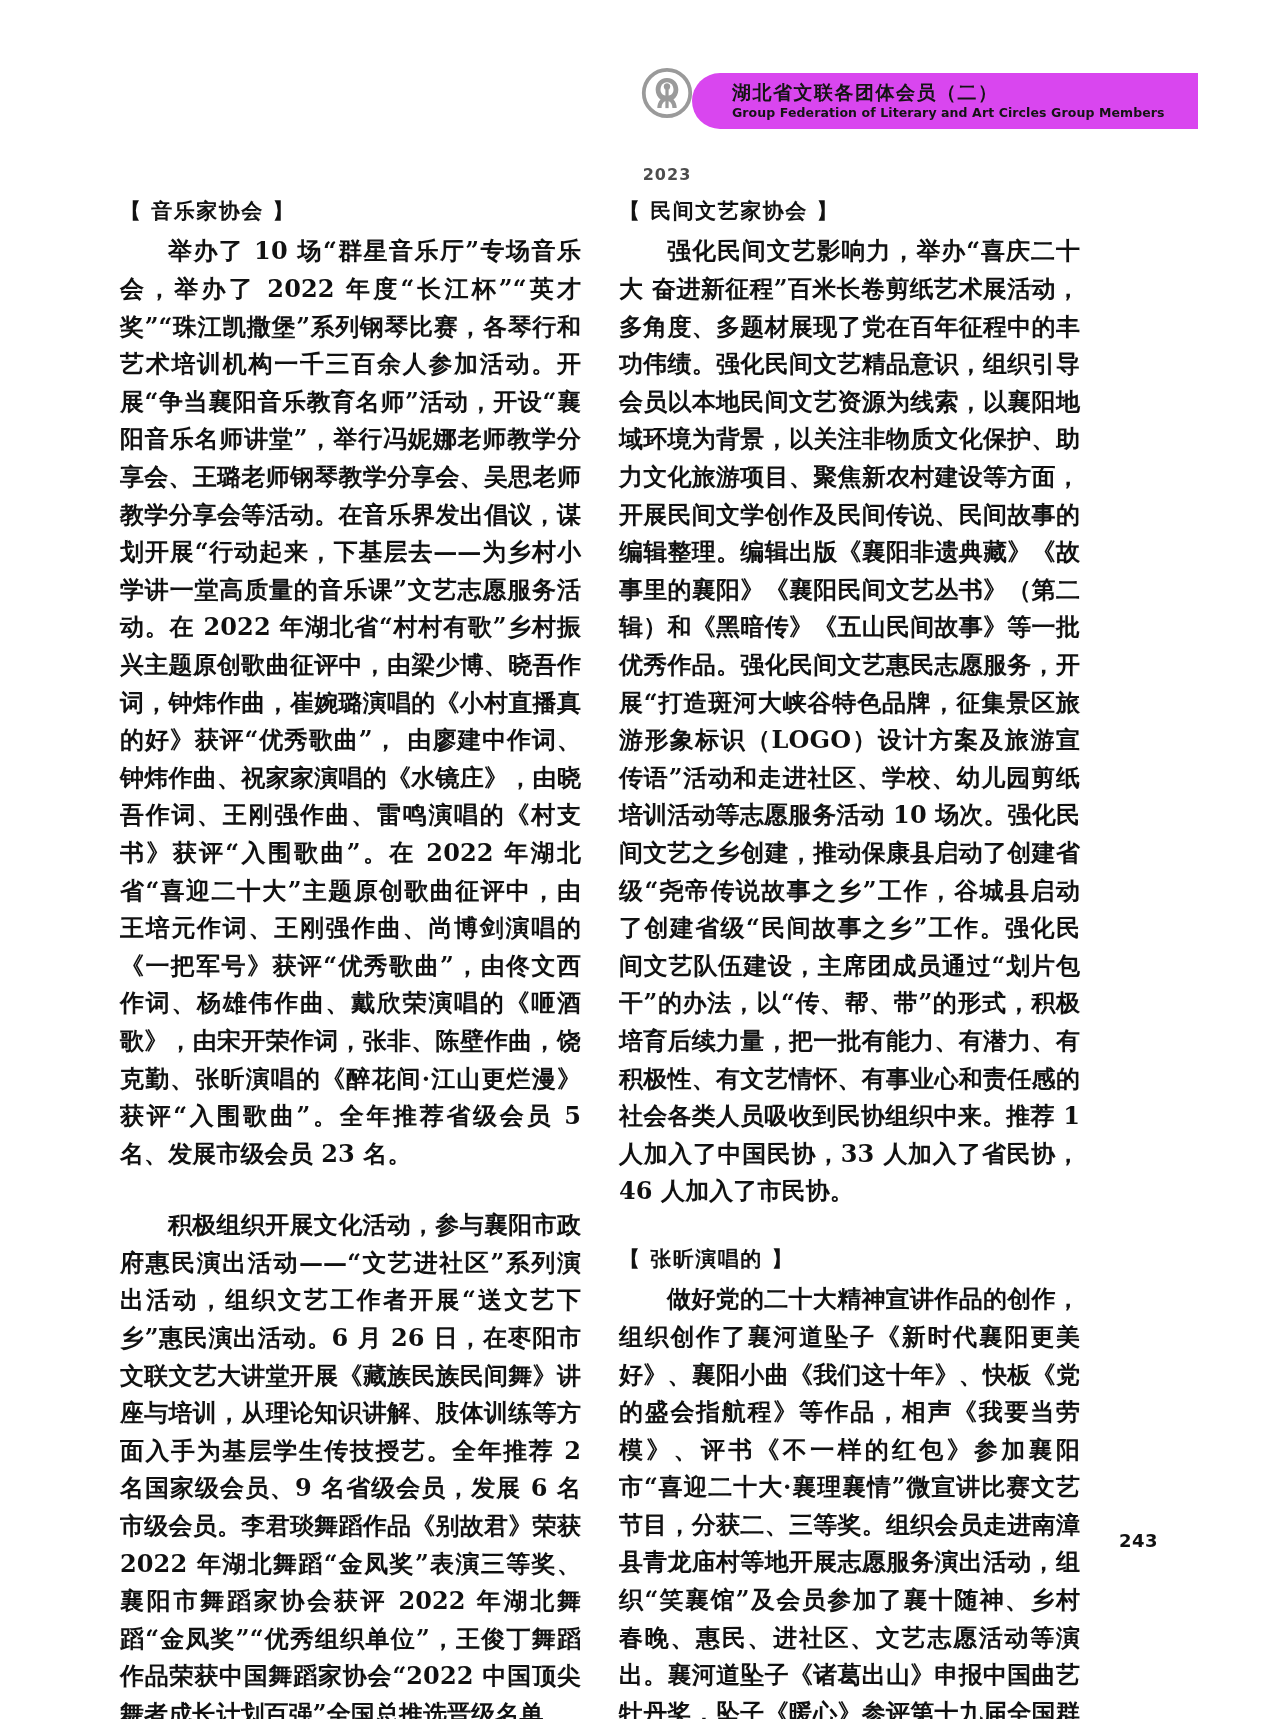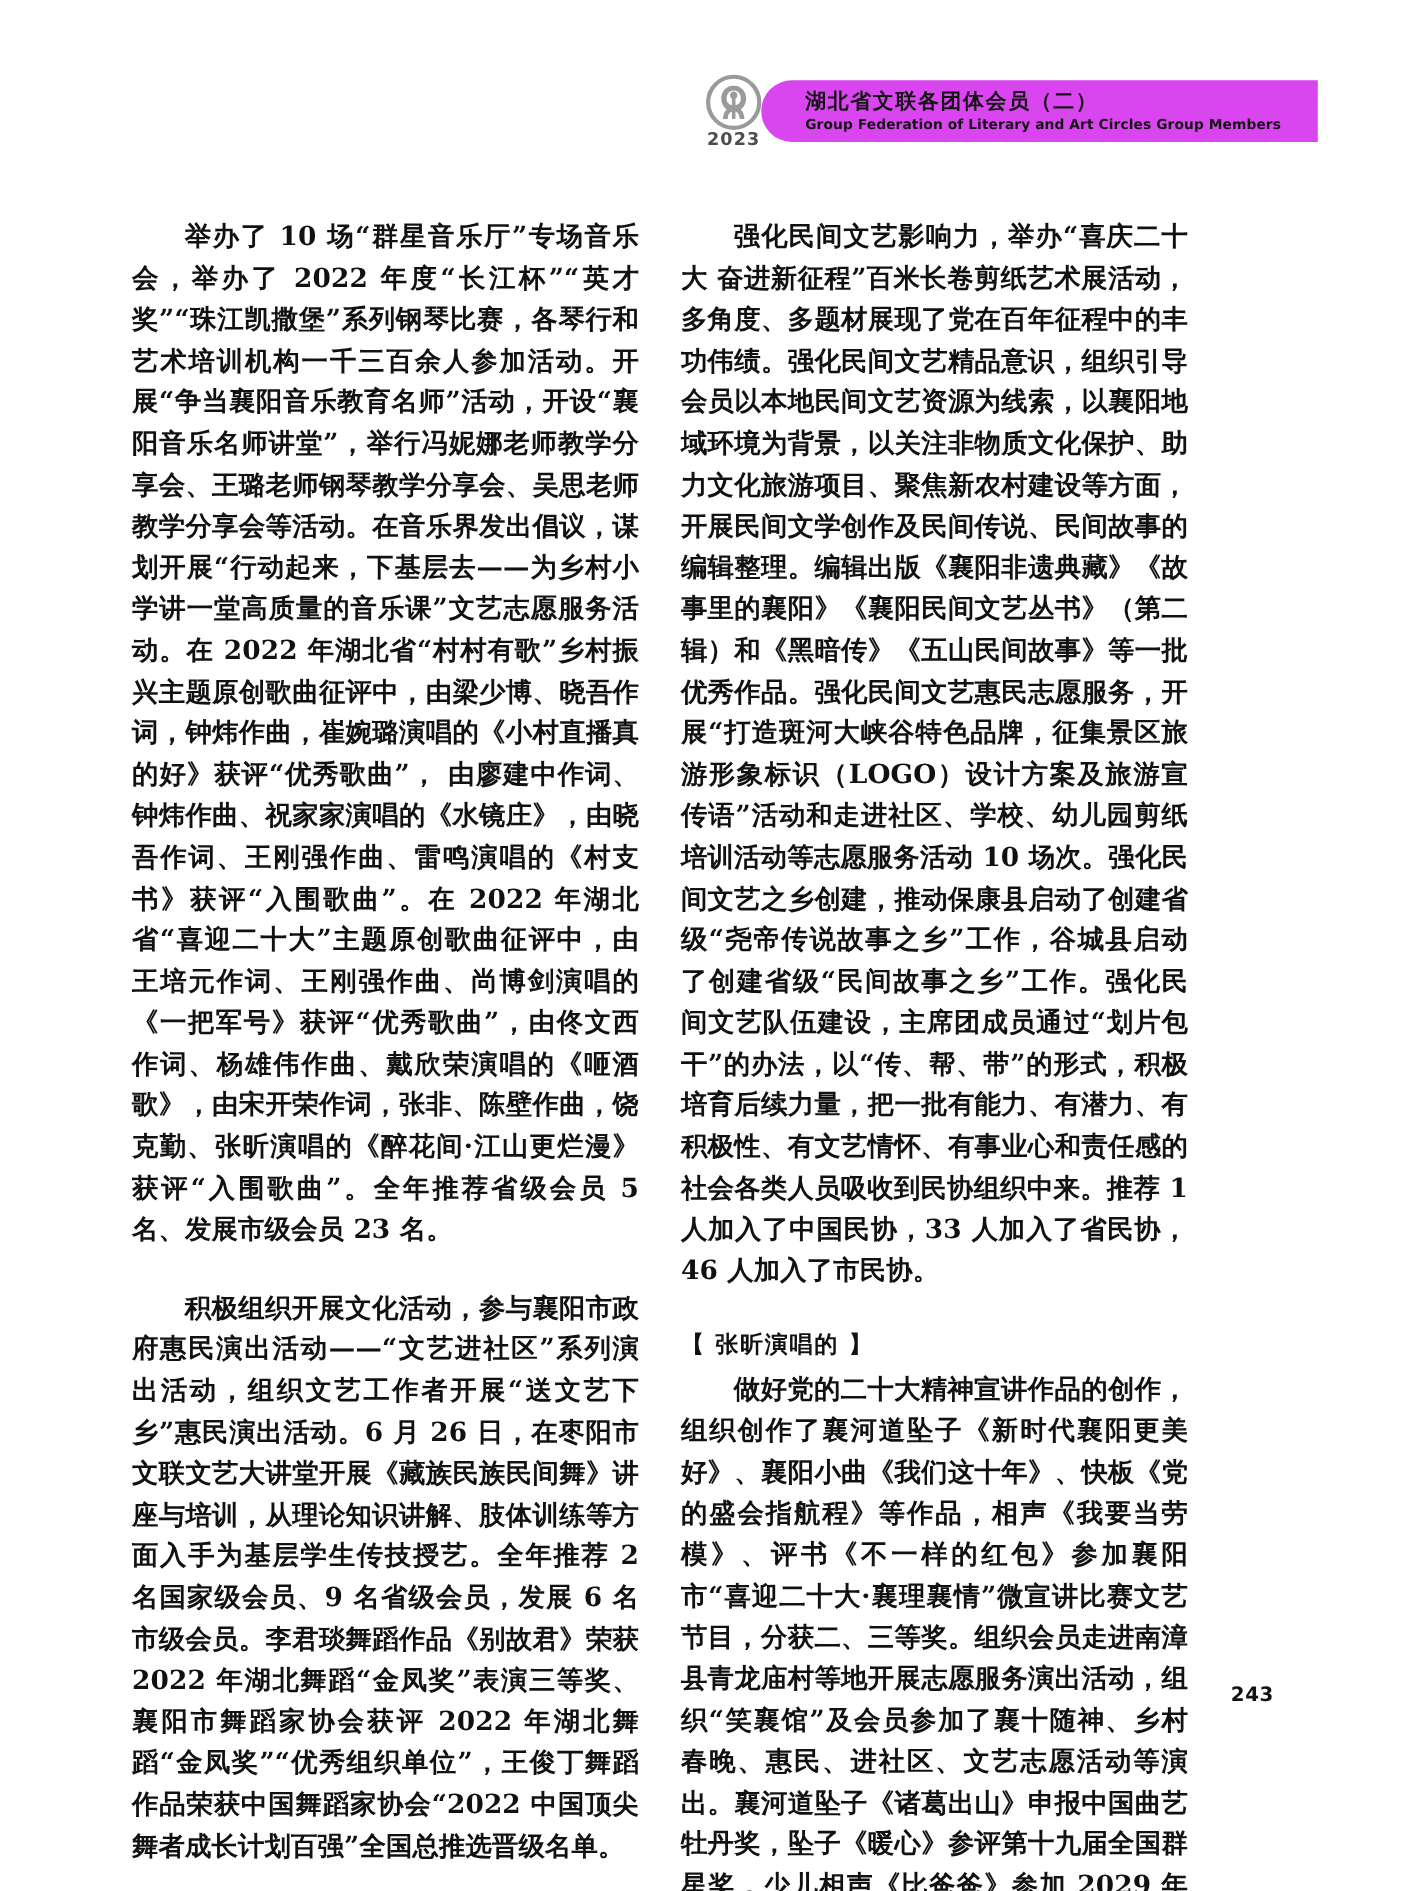--- a/index.html
+++ b/index.html
@@ -34,20 +34,21 @@
     height: 82px;
   }
   .logo-block {
     width: 78px;
     display: flex;
     flex-direction: column;
     align-items: center;
     justify-content: flex-start;
     padding-top: 2px;
     z-index: 3;
+    gap: 48px;
   }
   .logo-mark {
     width: 54px;
     height: 54px;
     display: block;
   }
   .logo-year {
     font-family: "DejaVu Sans", "Liberation Sans", sans-serif;
     font-weight: 700;
     font-size: 16px;
@@ -160,32 +161,34 @@
       <div class="header-title-en">Group Federation of Literary and Art Circles Group Members</div>
     </div>
   </div>
 </div>
 
 <div class="columns">
 
   <div class="col">
 
     <div class="section">
+      <h2 class="section-title">【 音乐家协会 】</h2>
       <p class="body-text">举办了 10 场“群星音乐厅”专场音乐会，举办了 2022 年度“长江杯”“英才奖”“珠江凯撒堡”系列钢琴比赛，各琴行和艺术培训机构一千三百余人参加活动。开展“争当襄阳音乐教育名师”活动，开设“襄阳音乐名师讲堂”，举行冯妮娜老师教学分享会、王璐老师钢琴教学分享会、吴思老师教学分享会等活动。在音乐界发出倡议，谋划开展“行动起来，下基层去——为乡村小学讲一堂高质量的音乐课”文艺志愿服务活动。在 2022 年湖北省“村村有歌”乡村振兴主题原创歌曲征评中，由梁少博、晓吾作词，钟炜作曲，崔婉璐演唱的《小村直播真的好》获评“优秀歌曲”， 由廖建中作词、钟炜作曲、祝家家演唱的《水镜庄》，由晓吾作词、王刚强作曲、雷鸣演唱的《村支书》获评“入围歌曲”。在 2022 年湖北省“喜迎二十大”主题原创歌曲征评中，由王培元作词、王刚强作曲、尚博剑演唱的《一把军号》获评“优秀歌曲”，由佟文西作词、杨雄伟作曲、戴欣荣演唱的《咂酒歌》，由宋开荣作词，张非、陈壁作曲，饶克勤、张昕演唱的《醉花间·江山更烂漫》获评“入围歌曲”。全年推荐省级会员 5 名、发展市级会员 23 名。</p>
     </div>
 
     <div class="section">
       <p class="body-text">积极组织开展文化活动，参与襄阳市政府惠民演出活动——“文艺进社区”系列演出活动，组织文艺工作者开展“送文艺下乡”惠民演出活动。6 月 26 日，在枣阳市文联文艺大讲堂开展《藏族民族民间舞》讲座与培训，从理论知识讲解、肢体训练等方面入手为基层学生传技授艺。全年推荐 2 名国家级会员、9 名省级会员，发展 6 名市级会员。李君琰舞蹈作品《别故君》荣获 2022 年湖北舞蹈“金凤奖”表演三等奖、襄阳市舞蹈家协会获评 2022 年湖北舞蹈“金凤奖”“优秀组织单位”，王俊丁舞蹈作品荣获中国舞蹈家协会“2022 中国顶尖舞者成长计划百强”全国总推选晋级名单。</p>
     </div>
 
   </div>
 
   <div class="col">
 
     <div class="section">
+      <h2 class="section-title">【 民间文艺家协会 】</h2>
       <p class="body-text">强化民间文艺影响力，举办“喜庆二十大 奋进新征程”百米长卷剪纸艺术展活动，多角度、多题材展现了党在百年征程中的丰功伟绩。强化民间文艺精品意识，组织引导会员以本地民间文艺资源为线索，以襄阳地域环境为背景，以关注非物质文化保护、助力文化旅游项目、聚焦新农村建设等方面，开展民间文学创作及民间传说、民间故事的编辑整理。编辑出版《襄阳非遗典藏》《故事里的襄阳》《襄阳民间文艺丛书》（第二辑）和《黑暗传》《五山民间故事》等一批优秀作品。强化民间文艺惠民志愿服务，开展“打造斑河大峡谷特色品牌，征集景区旅游形象标识（LOGO）设计方案及旅游宣传语”活动和走进社区、学校、幼儿园剪纸培训活动等志愿服务活动 10 场次。强化民间文艺之乡创建，推动保康县启动了创建省级“尧帝传说故事之乡”工作，谷城县启动了创建省级“民间故事之乡”工作。强化民间文艺队伍建设，主席团成员通过“划片包干”的办法，以“传、帮、带”的形式，积极培育后续力量，把一批有能力、有潜力、有积极性、有文艺情怀、有事业心和责任感的社会各类人员吸收到民协组织中来。推荐 1 人加入了中国民协，33 人加入了省民协，46 人加入了市民协。</p>
     </div>
 
     <div class="section">
       <h2 class="section-title">【 张昕演唱的 】</h2>
       <p class="body-text">做好党的二十大精神宣讲作品的创作，组织创作了襄河道坠子《新时代襄阳更美好》、襄阳小曲《我们这十年》、快板《党的盛会指航程》等作品，相声《我要当劳模》、评书《不一样的红包》参加襄阳市“喜迎二十大·襄理襄情”微宣讲比赛文艺节目，分获二、三等奖。组织会员走进南漳县青龙庙村等地开展志愿服务演出活动，组织“笑襄馆”及会员参加了襄十随神、乡村春晚、惠民、进社区、文艺志愿活动等演出。襄河道坠子《诸葛出山》申报中国曲艺牡丹奖，坠子《暖心》参评第十九届全国群星奖，少儿相声《比爸爸》参加 2029 年湖北曲艺小百花比赛人围，扶持</p>
     </div>
 
   </div>
 </div>

